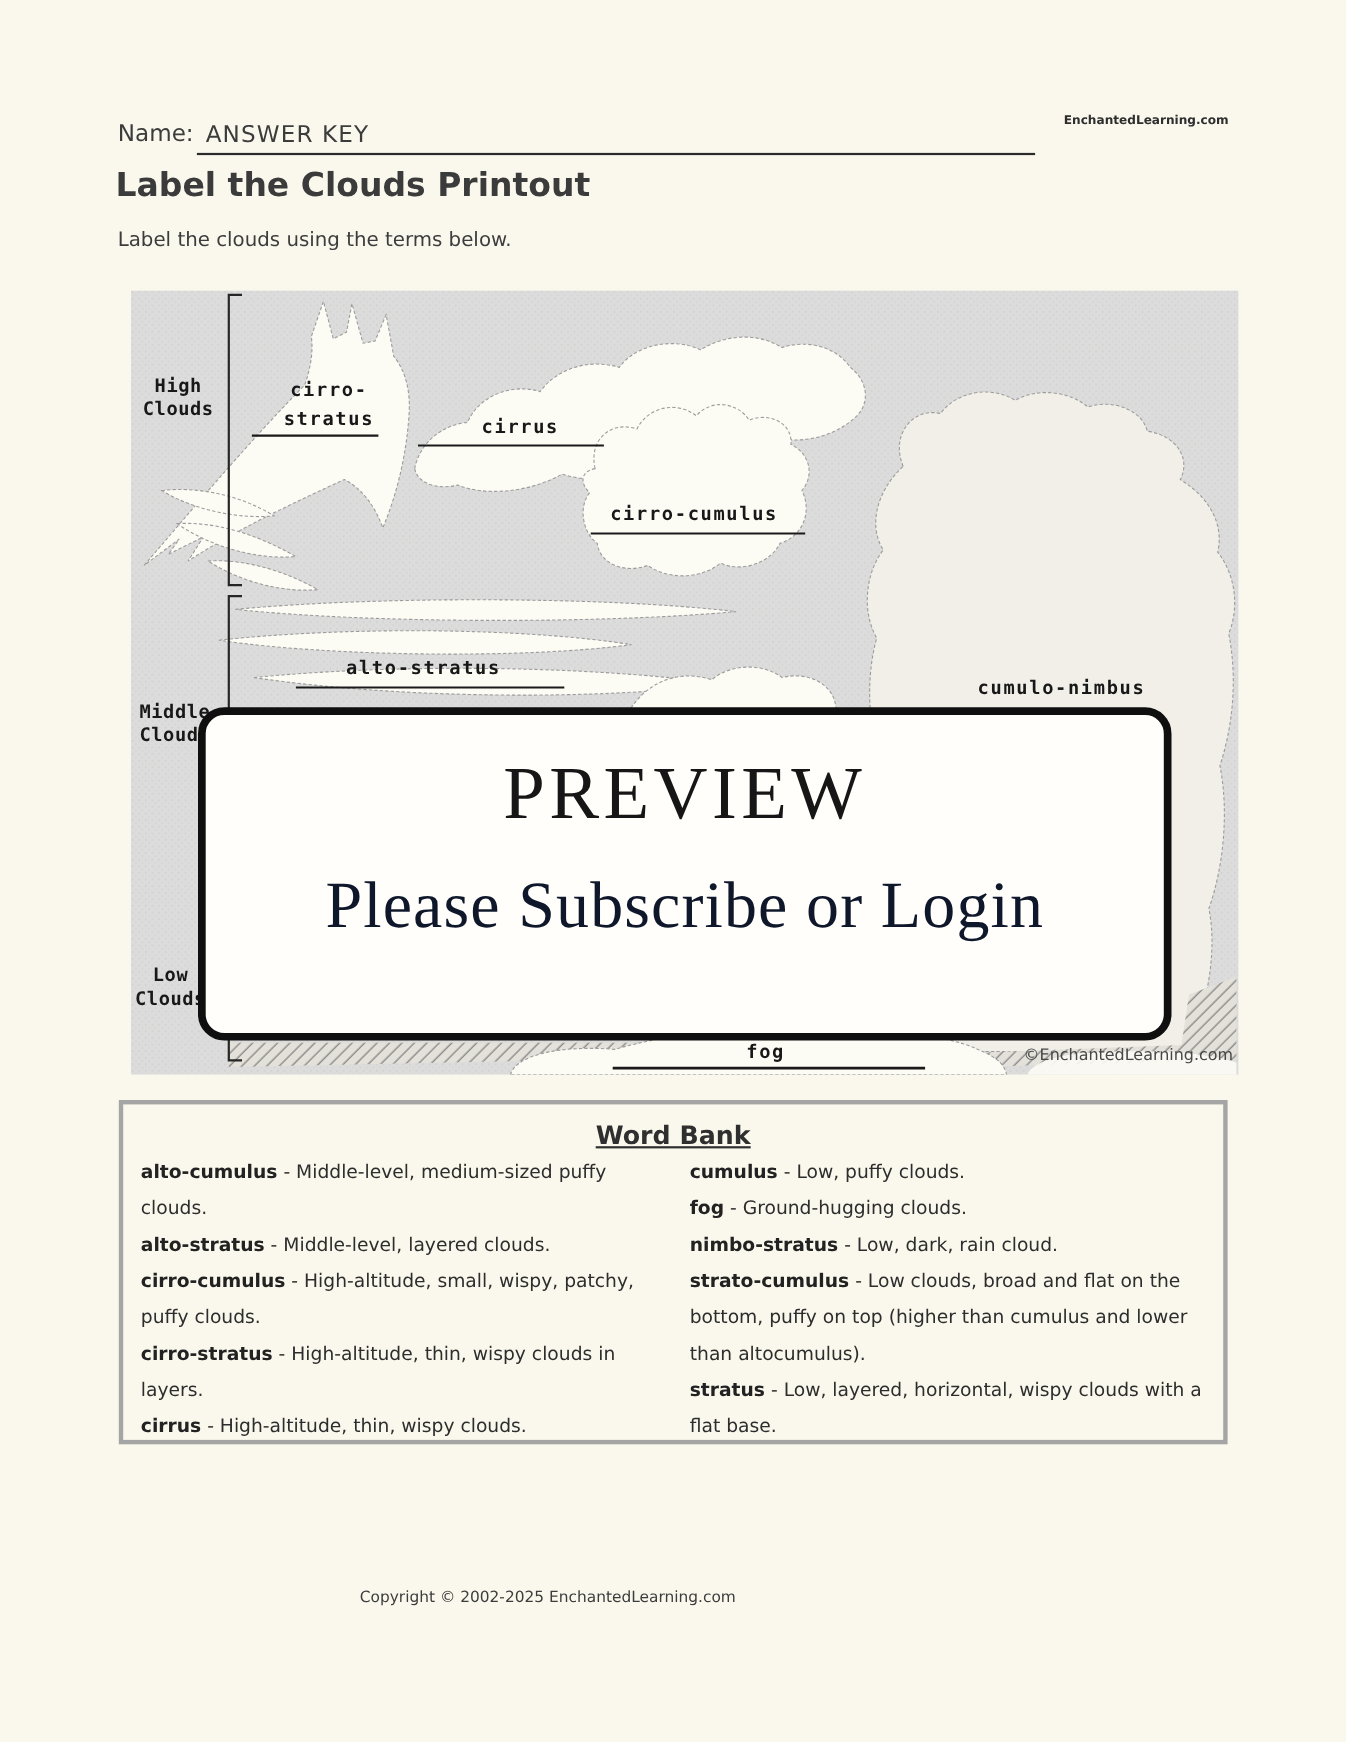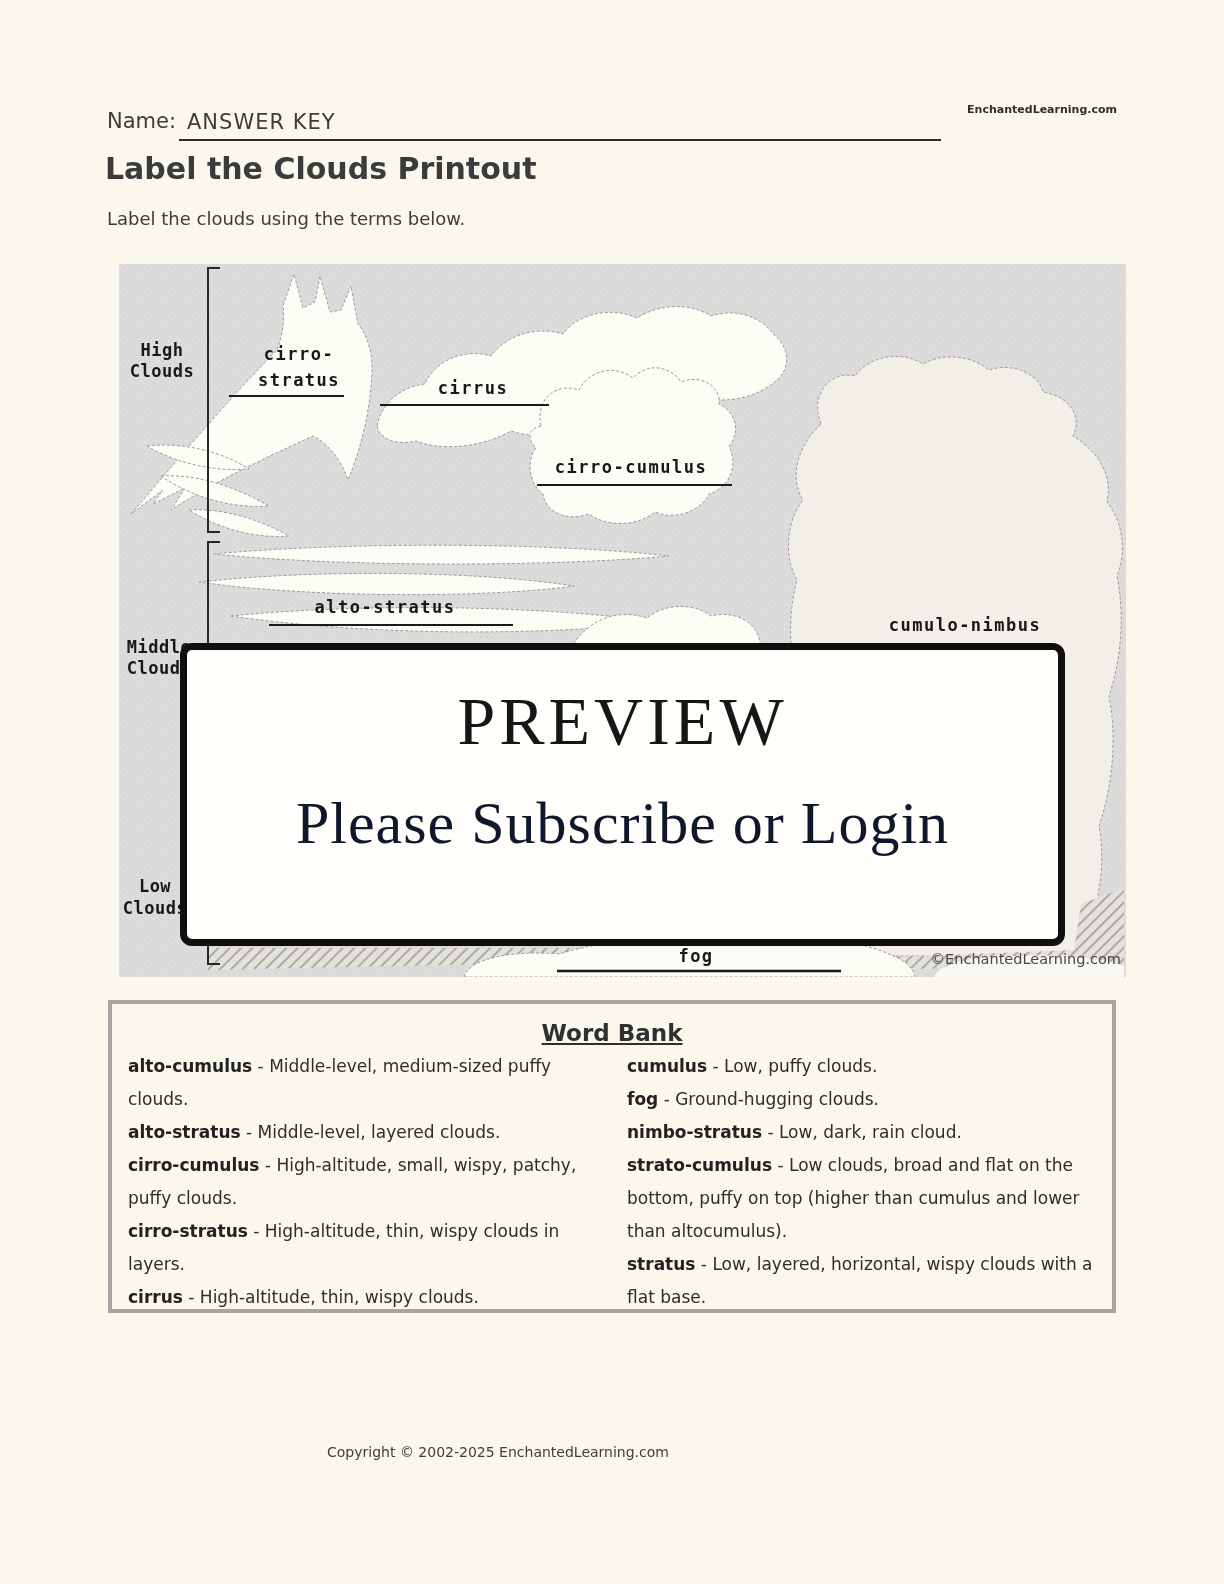--- a/index.html
+++ b/index.html
@@ -28,21 +28,21 @@
   .dlabel { font-family:"DejaVu Sans Mono", monospace; font-weight:bold; font-size:17px; fill:#181818; letter-spacing:1.5px; }
   .dlabel-side { font-family:"DejaVu Sans Mono", monospace; font-weight:bold; font-size:17px; fill:#181818; letter-spacing:0.5px; }
   .wmark { font-family:"DejaVu Sans", sans-serif; font-size:14.5px; fill:#474747; }
 
   
   .preview-box {
     left:61px; top:379px; width:885px; height:303px;
     box-sizing:border-box;
     background:#fffefb;
     border:7px solid #0f0f0f;
-    border-radius:12px;
+    border-radius:24px;
     text-align:center;
   }
   .preview-title {
     margin-top:32px;
     font-family:"Liberation Serif", serif;
     font-size:68px; letter-spacing:4px; color:#161616;
   }
   .preview-subtitle {
     margin-top:28px;
     font-family:"Liberation Serif", serif;

